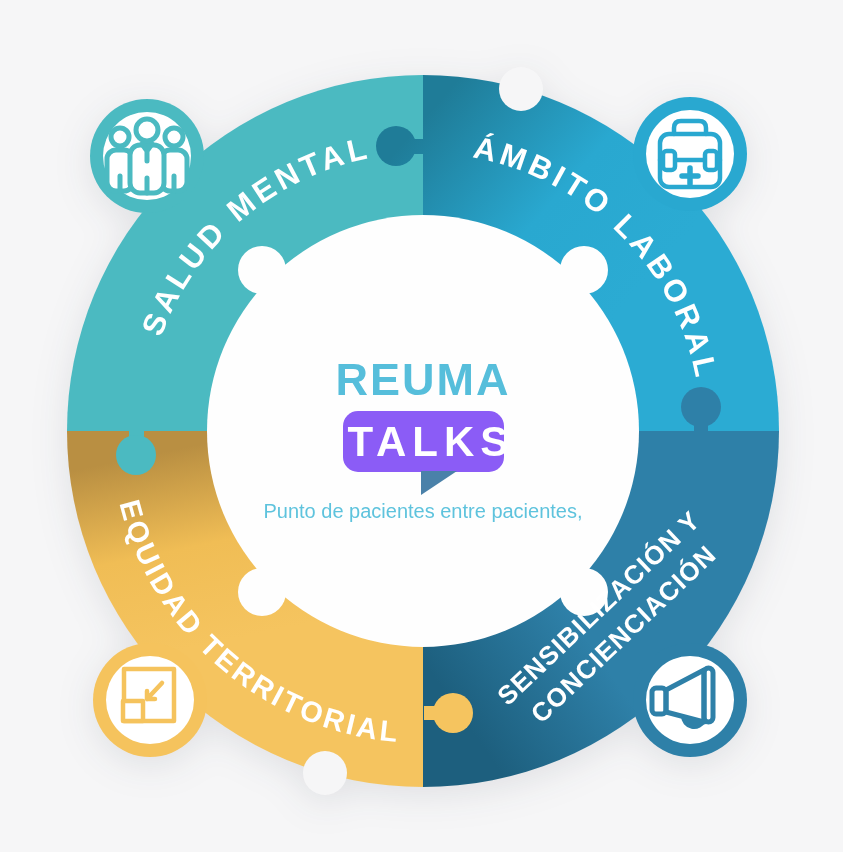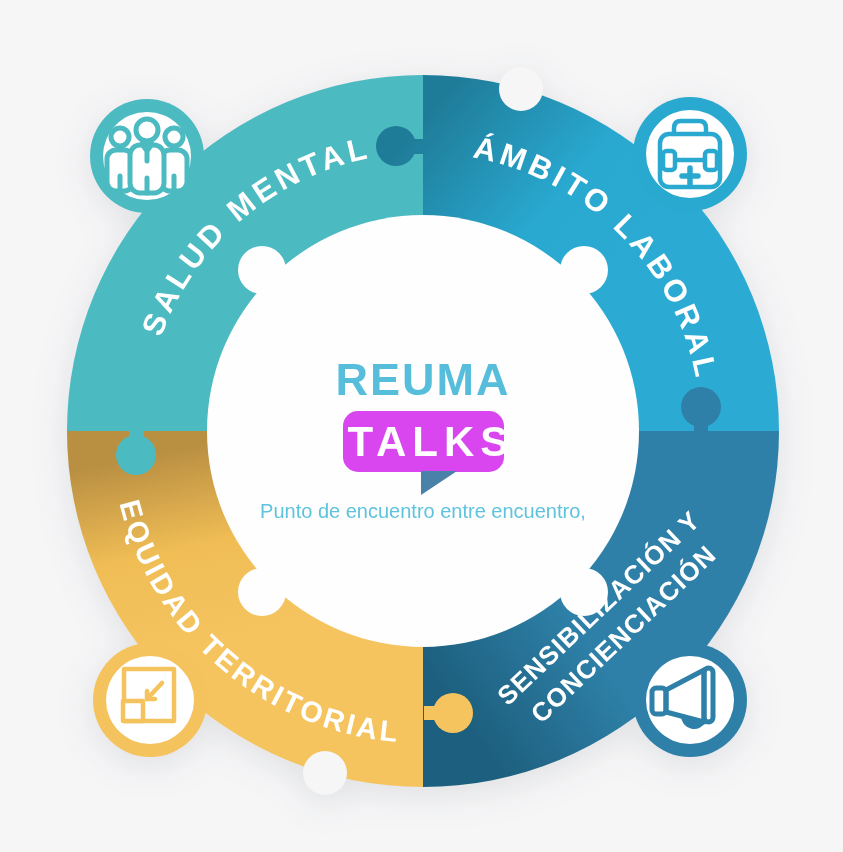--- a/index.html
+++ b/index.html
@@ -8,21 +8,21 @@
     font-family:"Liberation Sans",sans-serif;
   }
   .stage svg{position:absolute;left:0;top:0;filter:drop-shadow(0 8px 18px rgba(30,40,60,.10));}
   svg text{font-family:"Liberation Sans",sans-serif;font-weight:700;fill:#ffffff;}
   .arc-label{font-size:31px;letter-spacing:4px;}
   .arc-label-eq{font-size:29px;letter-spacing:3px;}
   .diag-label{font-size:26px;letter-spacing:1px;}
   .logo{position:absolute;left:213px;top:337px;width:420px;text-align:center;}
   .brand-top{font-size:45px;line-height:1;font-weight:700;letter-spacing:2px;color:#56BEDB;margin-top:20px;}
   .bubble{position:relative;display:inline-block;margin-top:9px;width:161px;height:61px;
-    line-height:61px;border-radius:15px;background:#d946ef;}
+    line-height:61px;border-radius:15px;background:#8b5cf6;}
   .bubble .talks{font-size:42px;font-weight:700;letter-spacing:6px;color:#ffffff;padding-left:5px;}
   .tail{position:absolute;left:78px;top:100%;margin-top:-1px;width:0;height:0;
     border-top:24px solid #4A81A9;border-right:36px solid transparent;}
   .tagline{margin-top:26px;font-size:20px;line-height:26px;font-weight:400;color:#5EC3DD;}
 </style>
 </head>
 <body>
 
 <div class="stage">
 
@@ -143,17 +143,17 @@
     </g>
   </svg>
 
   <div class="logo">
     <div class="brand-top">REUMA</div>
     <div class="bubble">
       <span class="talks">TALKS</span>
       <div class="tail"></div>
     </div>
     <div class="tagline">
-      <div>Punto de encuentro entre encuentro,</div>
+      <div>Punto de pacientes entre pacientes,</div>
     </div>
   </div>
 
 </div>
 
 </body></html>

